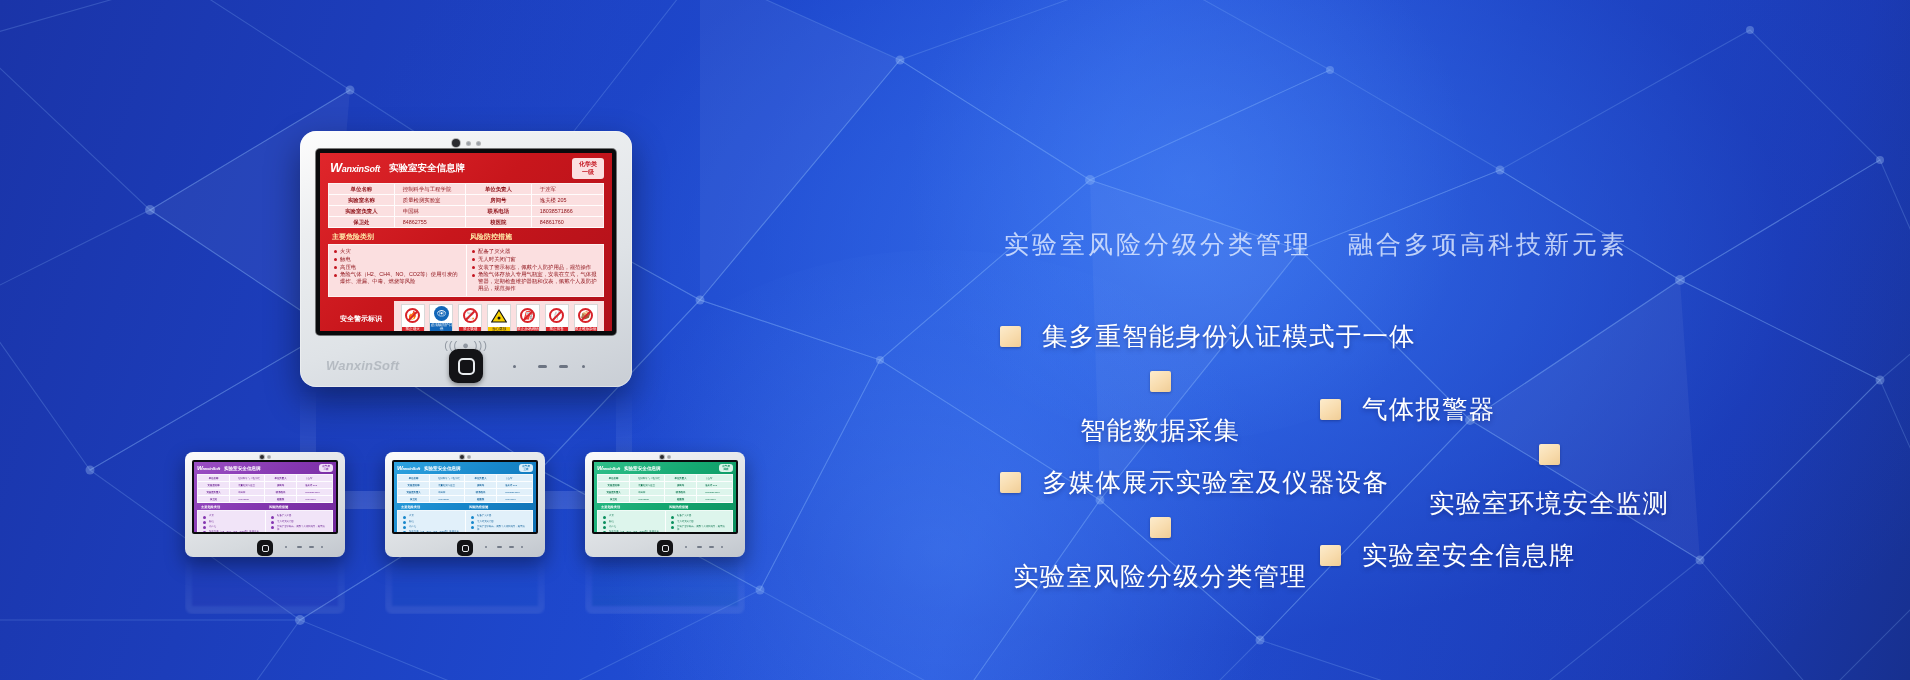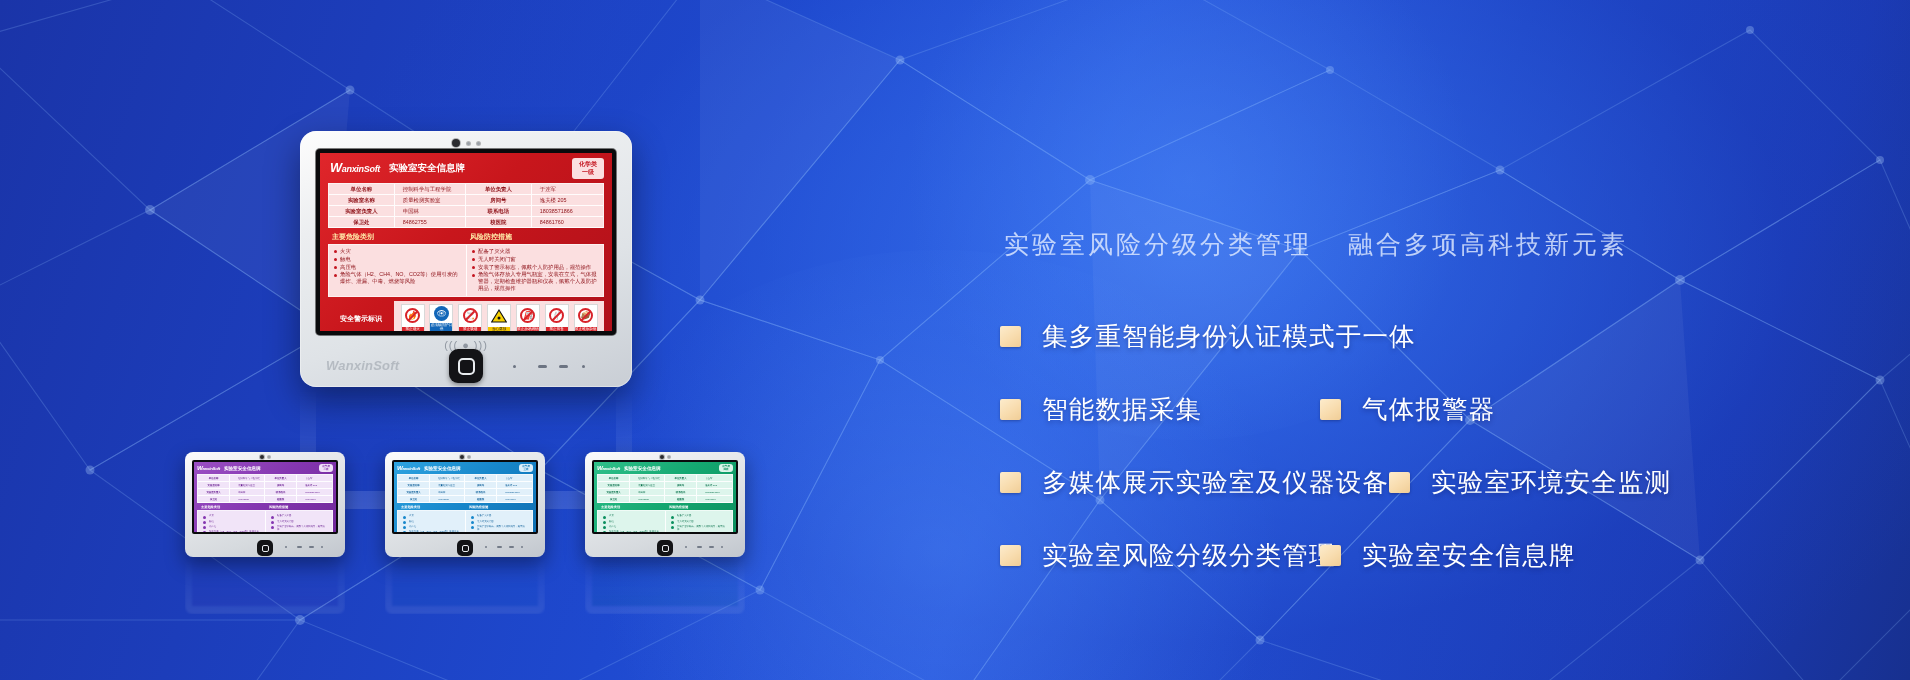--- a/index.html
+++ b/index.html
@@ -188,21 +188,21 @@
   }
   #subline {
     position:absolute; left:4px; top:228px;
     font-size:25px; color:rgba(224,234,255,.82); letter-spacing:3px; white-space:nowrap;
   }
   #subline .gap { display:inline-block; width:36px; }
 
   #features { position:absolute; left:0; top:300px; width:910px; }
   .frow { display:flex; align-items:center; height:73px; }
   .fitem { display:flex; align-items:center; gap:21px; }
-  .fitem.c1 { width:320px; }
+  .fitem.c1 { width:320px;flex-direction:column; }
   .bullet {
     flex:0 0 auto; width:21px; height:21px; border-radius:2px;
     background: linear-gradient(145deg,#fdeccd 0%,#f8dcae 55%,#f0cd96 100%);
     box-shadow: 0 1px 3px rgba(0,0,40,.3);
   }
   .ftext { font-size:25.5px; color:#ffffff; letter-spacing:1.2px; white-space:nowrap; text-shadow:0 2px 5px rgba(0,10,60,.35); }
 </style>
 </head>
 <body>
 

